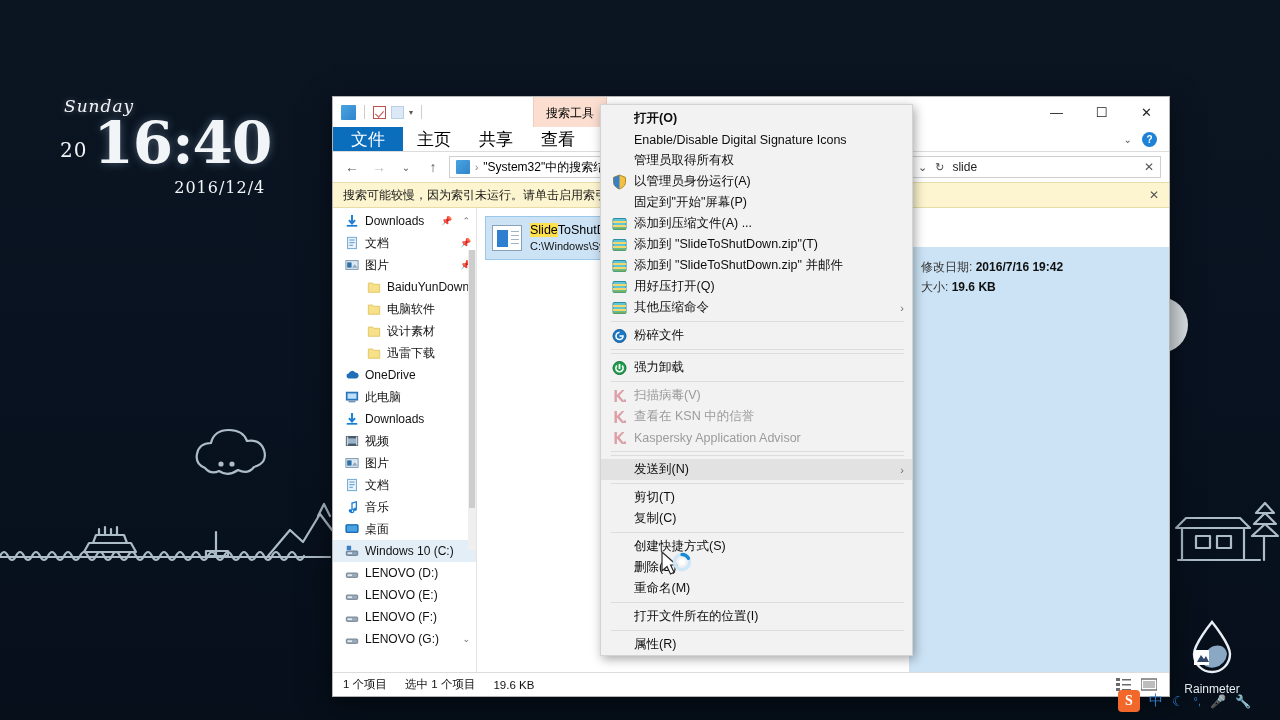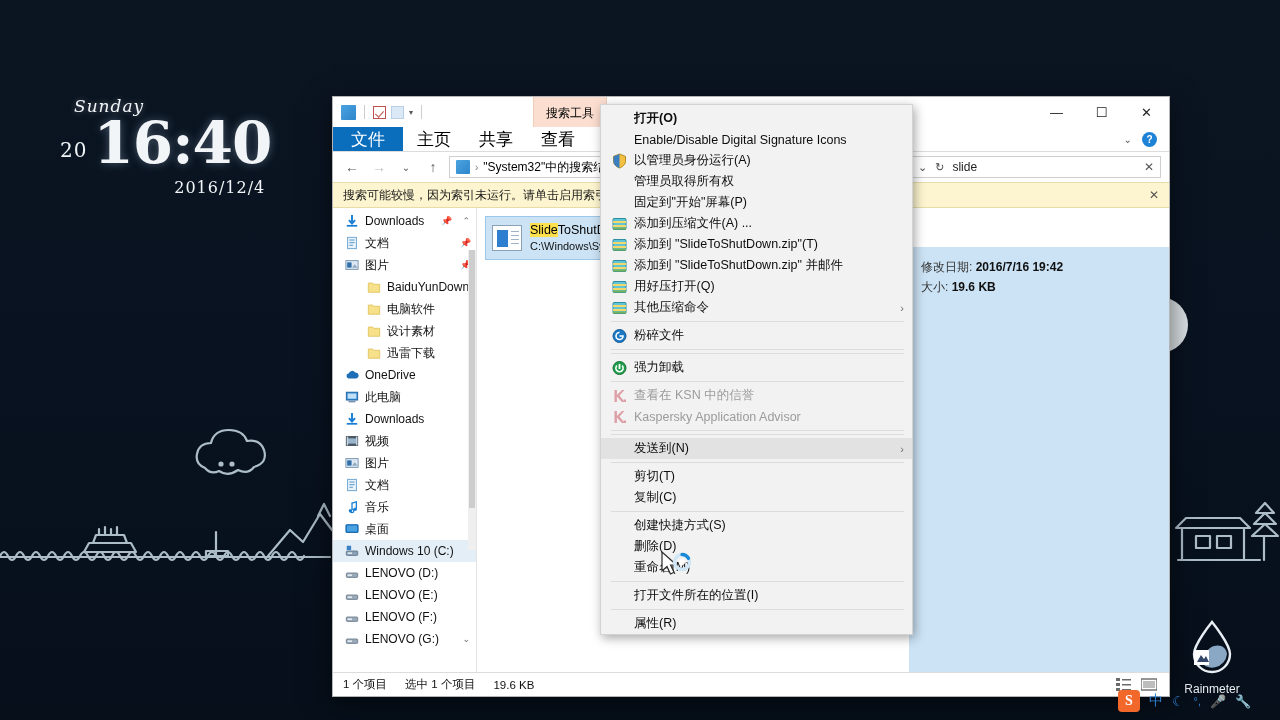--- a/index.html
+++ b/index.html
@@ -19,21 +19,21 @@
   
   .artlayer { position: absolute; left: 0; top: 0; width: 1280px; height: 720px; pointer-events: none; }
 
   
   #clock { position: absolute; left: 60px; top: 96px; color: #f2f5f7; }
   #clock .weekday {
     font-family: "DejaVu Serif", serif;
     font-size: 17px; letter-spacing: 1px;
     font-style: italic;
     text-shadow: 0 0 6px rgba(255,255,255,.35);
-    margin-left: 14px;
+    margin-left: 4px;
   }
   #clock .timerow { display: flex; align-items: flex-end; margin-top: -2px; }
   #clock .daynum {
     font-family: "DejaVu Serif", serif;
     font-size: 20px; margin-right: 6px; margin-bottom: 10px;
     letter-spacing: 1px;
   }
   #clock .hhmm {
     font-family: "DejaVu Serif", serif;
     font-size: 58px; font-weight: bold; line-height: 1;
@@ -561,29 +561,29 @@
     <div id="ctx-list">
         <div class="mi bold tall">
           <span class="mi-noicon"></span>
           <span class="mi-label">打开(O)</span>
         </div>
         <div class="mi">
           <span class="mi-noicon"></span>
           <span class="mi-label">Enable/Disable Digital Signature Icons</span>
         </div>
         <div class="mi">
+          <span class="mi-noicon"></span>
+          <span class="mi-label">管理员取得所有权</span>
+        </div>
+        <div class="mi">
           <svg viewBox="0 0 16 16" width="15" height="15" class="mi-icon">
             <path d="M8 1 L14 3.4 v5 c0 3.4 -3.6 5.8 -6 6.6 C5.6 14.2 2 11.8 2 8.4 v-5 z" fill="#f2c043" stroke="#b38b1d"></path>
             <path d="M8 1 L8 15 C5.6 14.2 2 11.8 2 8.4 v-5 z" fill="#3a7fc1"></path>
           </svg>
           <span class="mi-label">以管理员身份运行(A)</span>
-        </div>
-        <div class="mi">
-          <span class="mi-noicon"></span>
-          <span class="mi-label">管理员取得所有权</span>
         </div>
         <div class="mi">
           <span class="mi-noicon"></span>
           <span class="mi-label">固定到"开始"屏幕(P)</span>
         </div>
         <div class="mi">
           <svg viewBox="0 0 16 16" width="15" height="15" class="mi-icon">
             <rect x="1.5" y="2.5" width="13" height="11" rx="1" fill="#5ec6d6" stroke="#2d8d9e"></rect>
             <rect x="1.5" y="5" width="13" height="2" fill="#f4d76b"></rect>
             <rect x="1.5" y="9" width="13" height="2" fill="#f4d76b"></rect>
@@ -640,20 +640,27 @@
         <div class="msep"></div>
         <div class="mi">
           <svg viewBox="0 0 16 16" width="15" height="15" class="mi-icon">
             <circle cx="8" cy="8" r="6.5" fill="#1e9e4a" stroke="#15713a"></circle>
             <path d="M8 4 v5" stroke="#fff" stroke-width="1.8"></path>
             <path d="M5.4 5.6 a3.6 3.6 0 1 0 5.2 0" fill="none" stroke="#fff" stroke-width="1.6"></path>
           </svg>
           <span class="mi-label">强力卸载</span>
         </div>
         <div class="msep"></div>
+        <div class="mi disabled">
+          <svg viewBox="0 0 16 16" width="15" height="15" class="mi-icon" style="opacity: 0.45;">
+            <path d="M3 2 h2.4 v5 L10.5 2 H13 L8 7.6 L13 14 h-2.6 L5.4 8.6 V14 H3 z" fill="#c4394a"></path>
+            <rect x="12" y="11.5" width="2.5" height="2.5" fill="#c4394a"></rect>
+          </svg>
+          <span class="mi-label">扫描病毒(V)</span>
+        </div>
         <div class="mi disabled">
           <svg viewBox="0 0 16 16" width="15" height="15" class="mi-icon" style="opacity: 0.45;">
             <path d="M3 2 h2.4 v5 L10.5 2 H13 L8 7.6 L13 14 h-2.6 L5.4 8.6 V14 H3 z" fill="#c4394a"></path>
             <rect x="12" y="11.5" width="2.5" height="2.5" fill="#c4394a"></rect>
           </svg>
           <span class="mi-label">查看在 KSN 中的信誉</span>
         </div>
         <div class="mi disabled">
           <svg viewBox="0 0 16 16" width="15" height="15" class="mi-icon" style="opacity: 0.45;">
             <path d="M3 2 h2.4 v5 L10.5 2 H13 L8 7.6 L13 14 h-2.6 L5.4 8.6 V14 H3 z" fill="#c4394a"></path>

